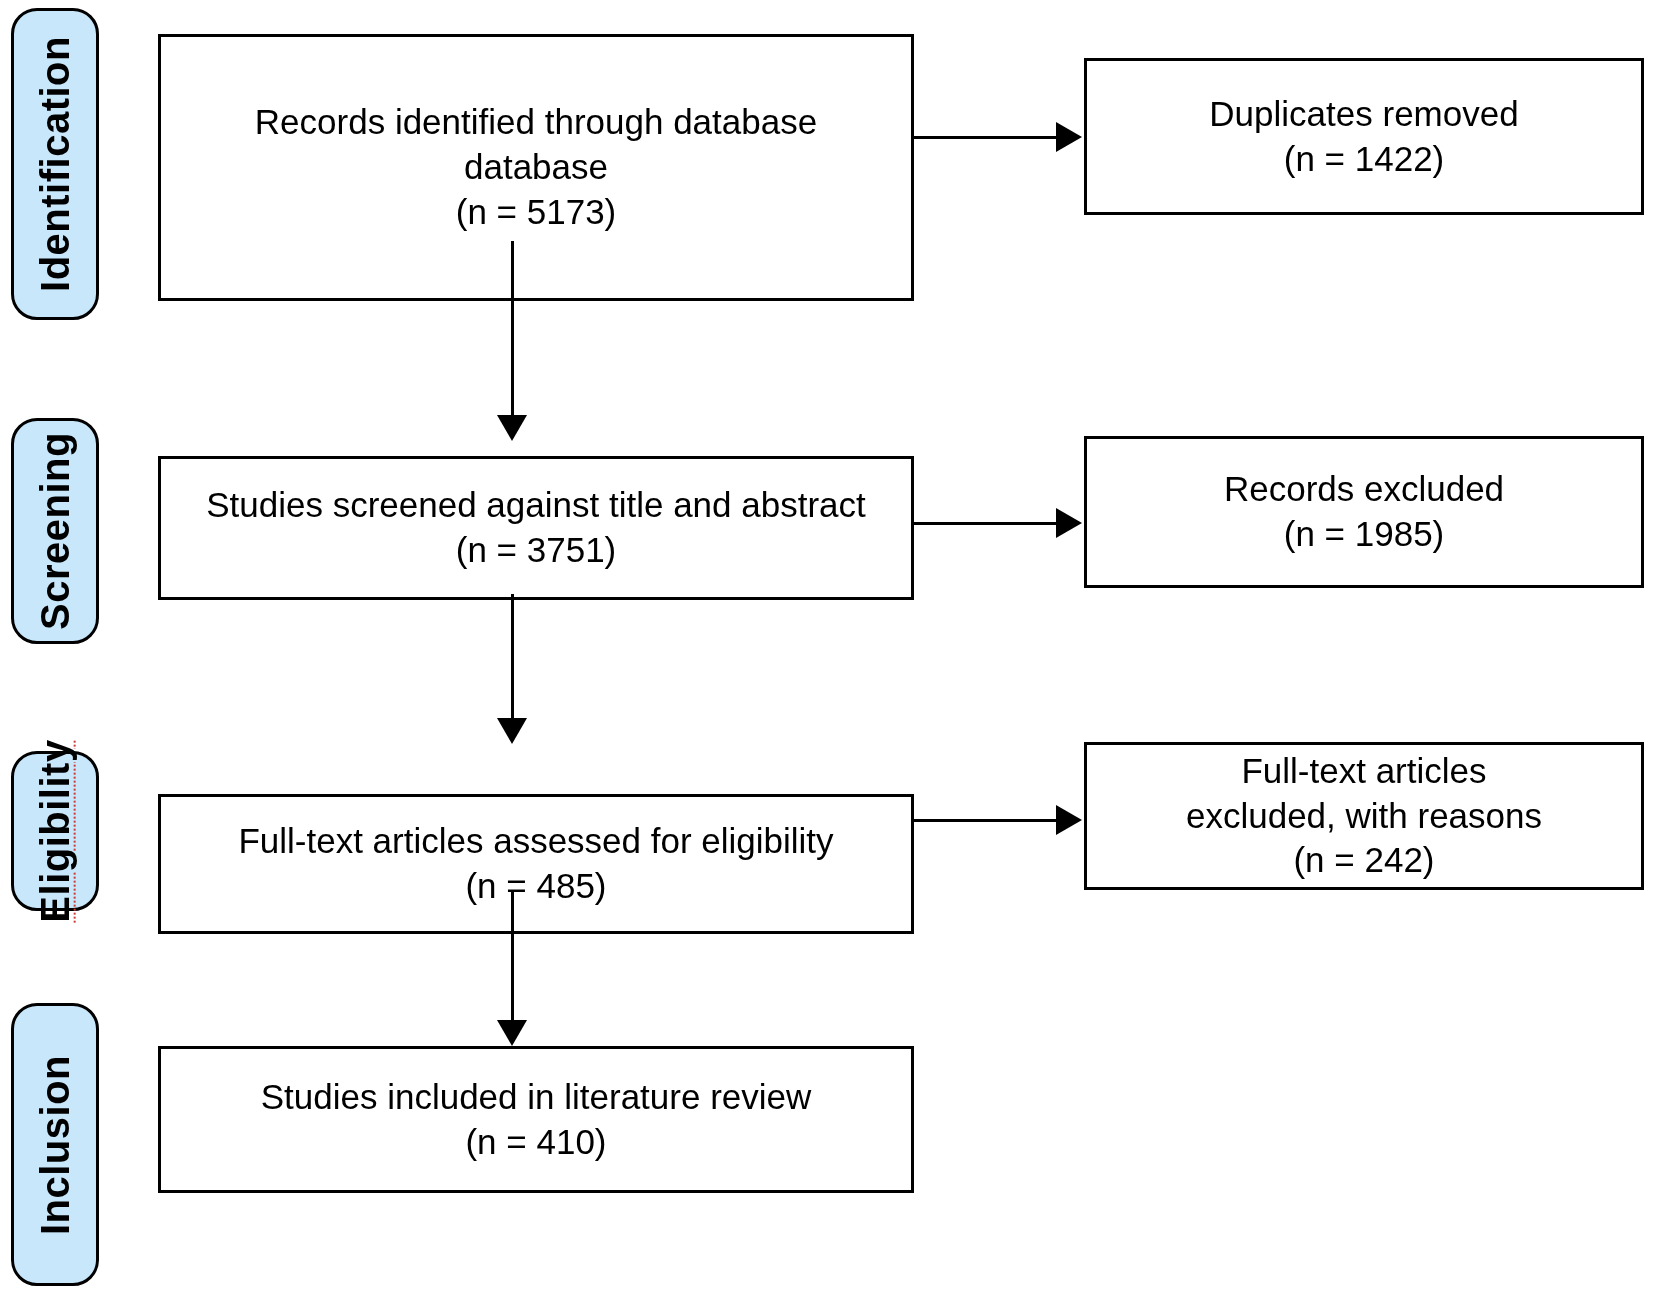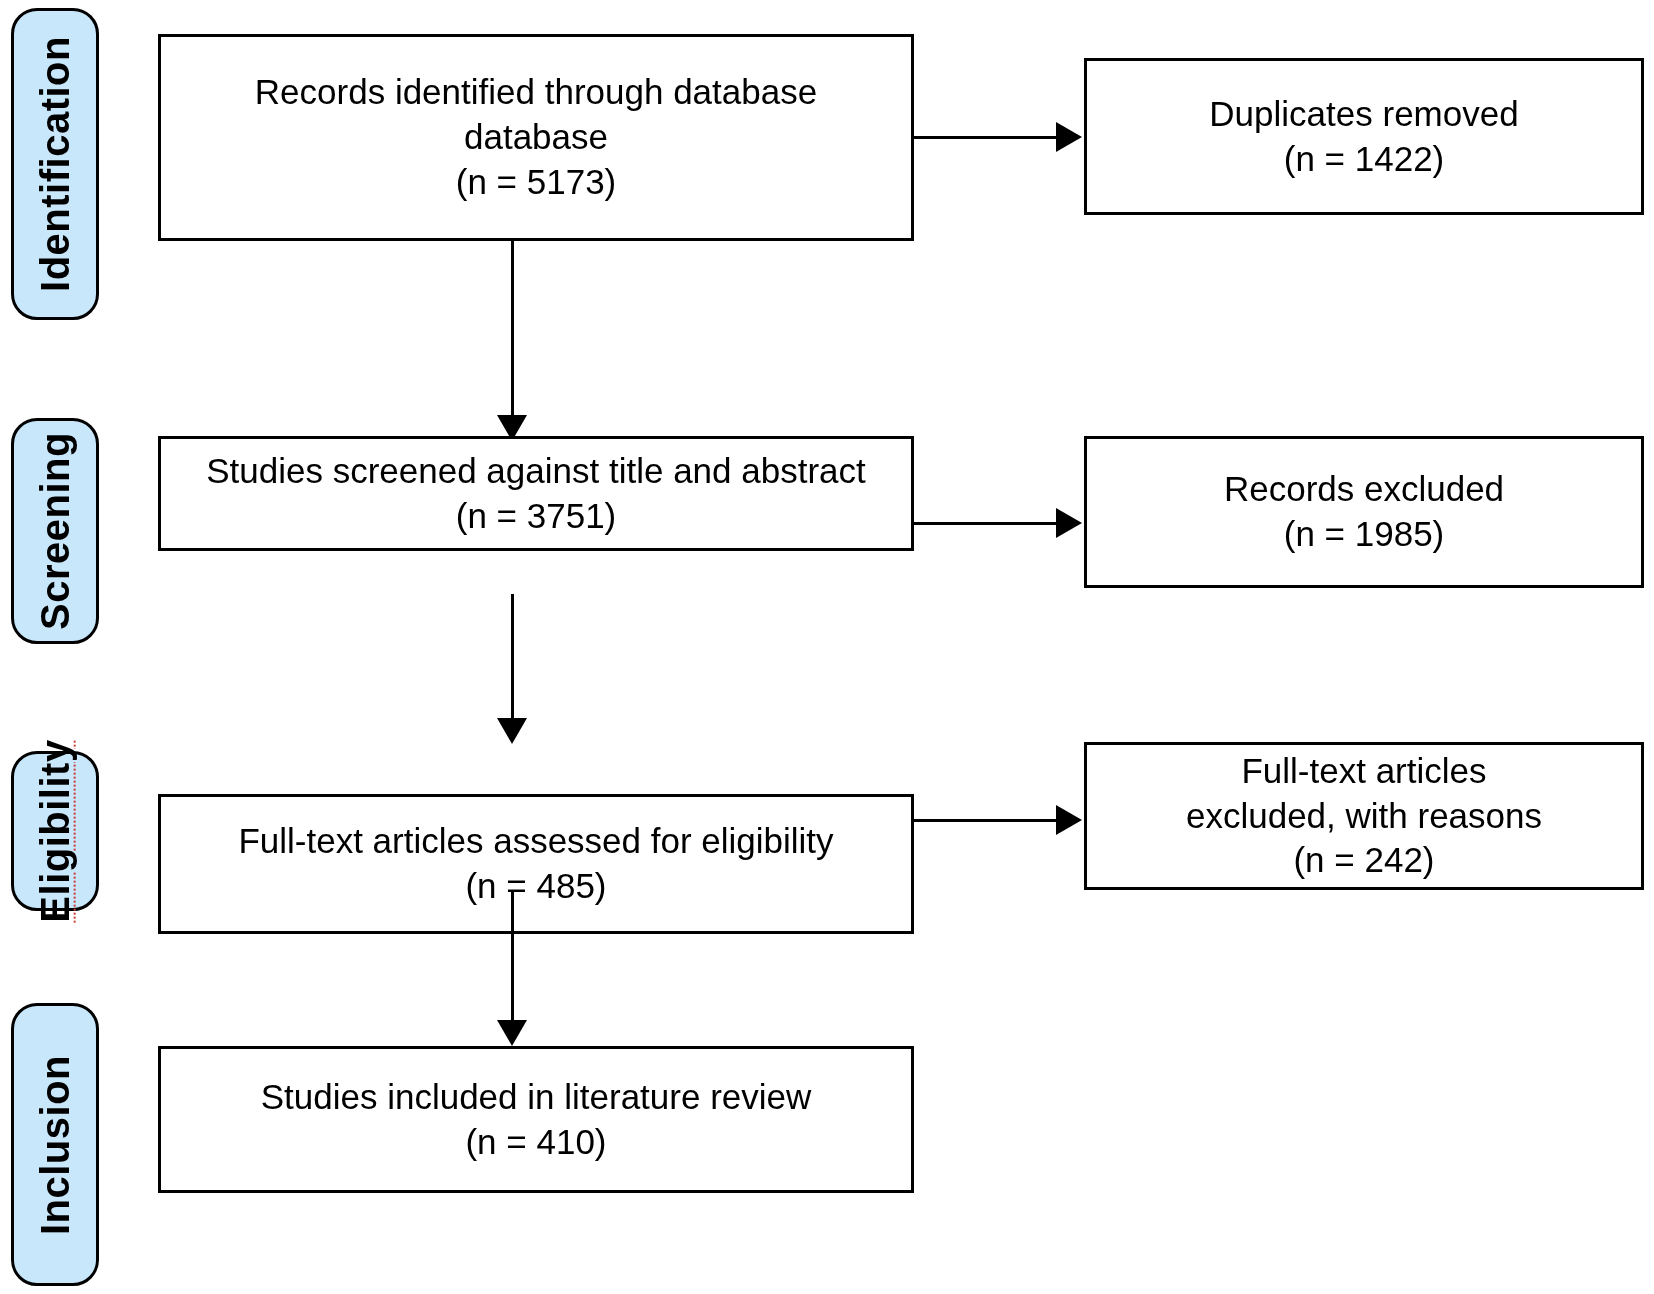--- a/index.html
+++ b/index.html
@@ -111,38 +111,38 @@
   </div>
 
   <div class="stage-label has-underline" style="left:11px; top:751px; width:88px; height:160px;">
     <span class="stage-text">Eligibility</span>
   </div>
 
   <div class="stage-label" style="left:11px; top:1003px; width:88px; height:283px;">
     <span class="stage-text">Inclusion</span>
   </div>
 
-  <div class="box" style="left:158px; top:34px; width:756px; height:207px;">
+  <div class="box" style="left:158px; top:34px; width:756px; height:267px;">
     <div class="line">Records identified through database</div>
     <div class="line">database</div>
     <div class="line">(n = 5173)</div>
   </div>
 
   <div class="box" style="left:1084px; top:58px; width:560px; height:157px;">
     <div class="line">Duplicates removed</div>
     <div class="line">(n = 1422)</div>
   </div>
 
   <div class="h-line" style="left:914px; top:136px; width:144px;"></div>
   <div class="arrow-right" style="left:1056px; top:122px;"></div>
 
   <div class="v-line" style="left:511px; top:241px; width:3px; height:176px;"></div>
   <div class="arrow-down" style="left:497px; top:415px;"></div>
 
-  <div class="box" style="left:158px; top:436px; width:756px; height:115px;">
+  <div class="box" style="left:158px; top:456px; width:756px; height:144px;">
     <div class="line">Studies screened against title and abstract</div>
     <div class="line">(n = 3751)</div>
   </div>
 
   <div class="box" style="left:1084px; top:436px; width:560px; height:152px;">
     <div class="line">Records excluded</div>
     <div class="line">(n = 1985)</div>
   </div>
 
   <div class="h-line" style="left:914px; top:522px; width:144px;"></div>

